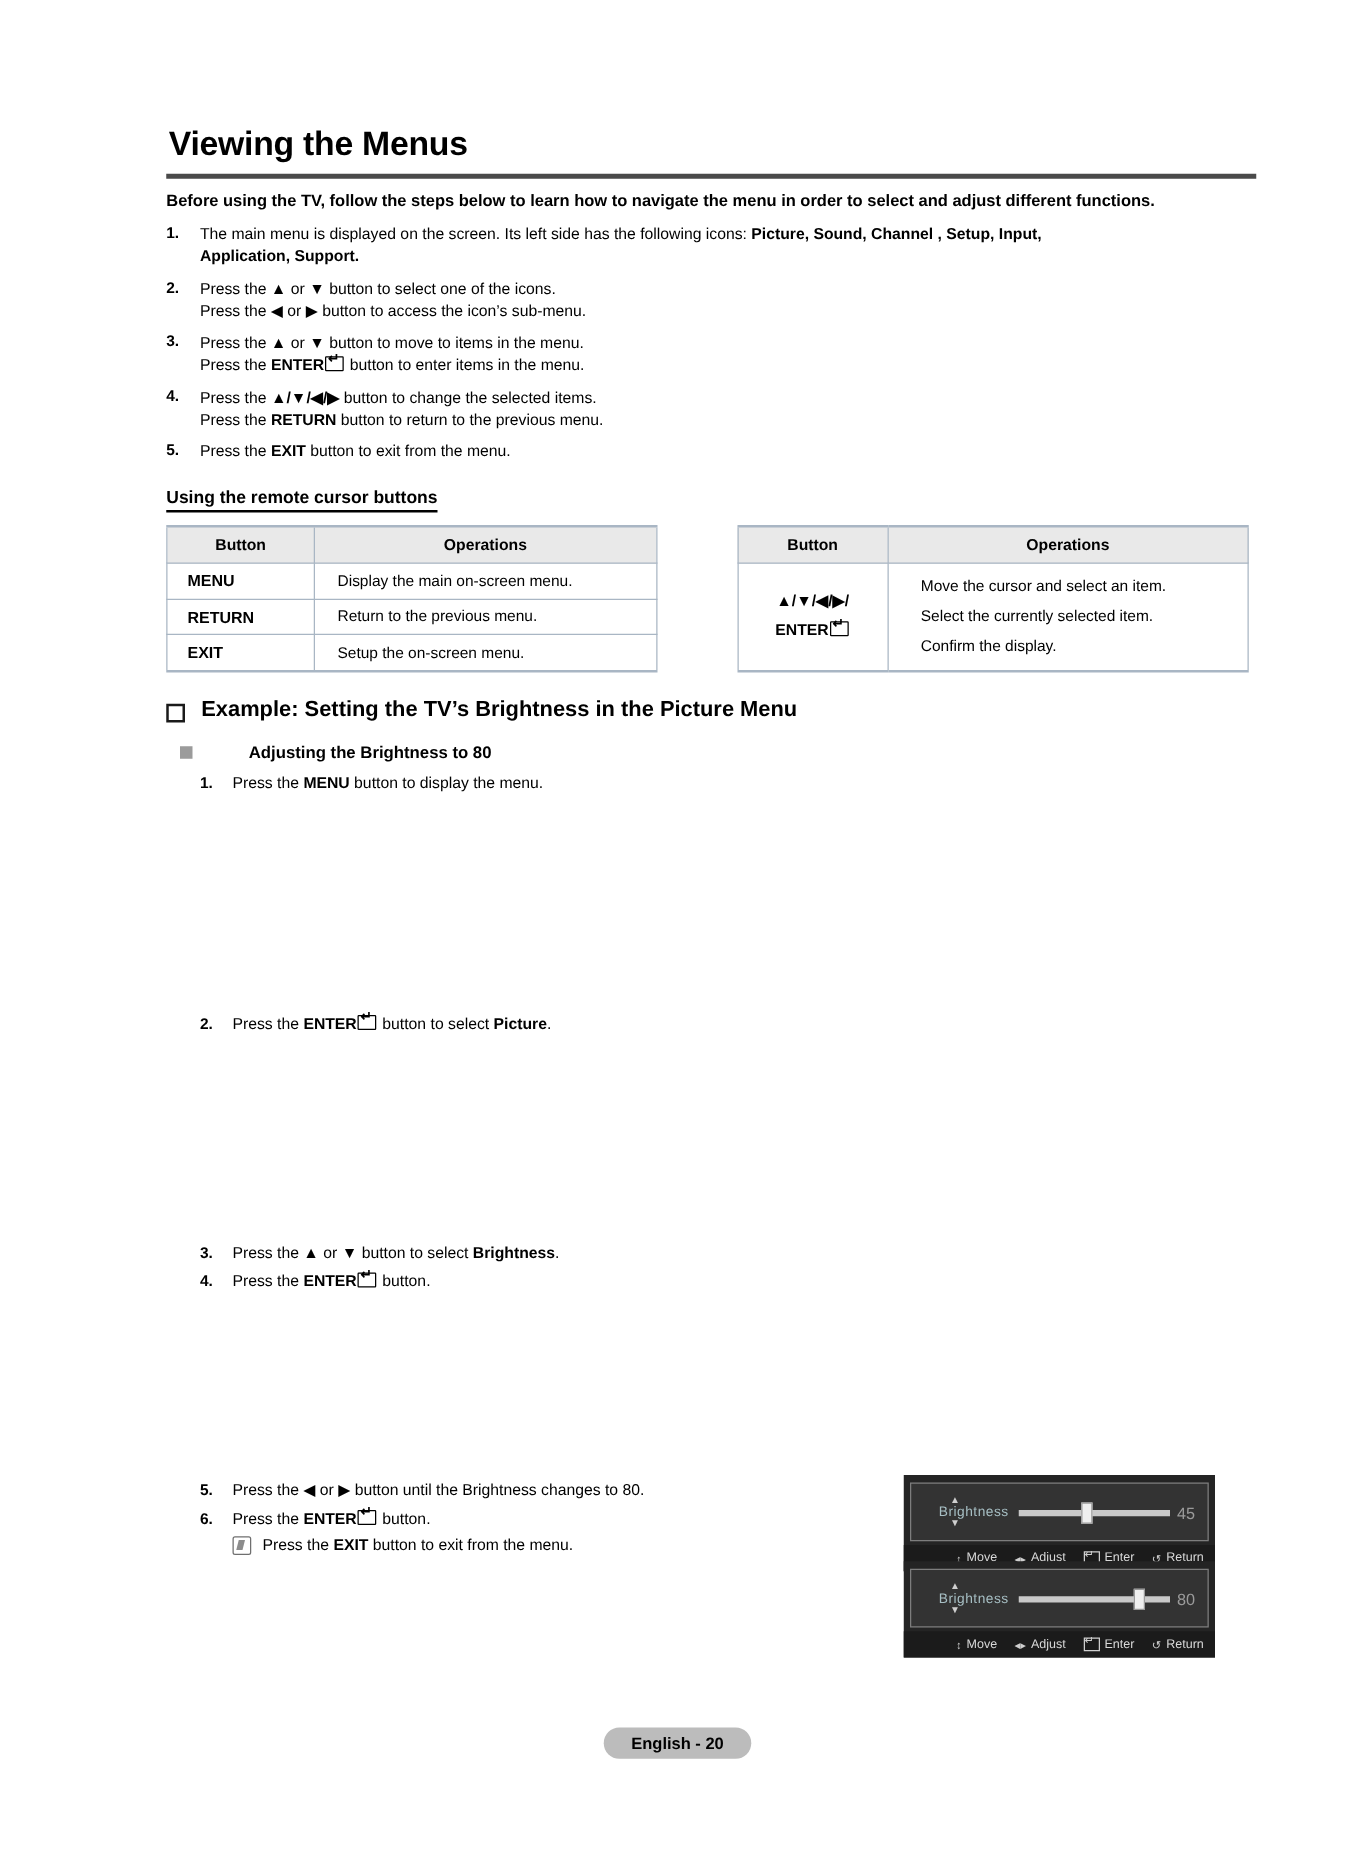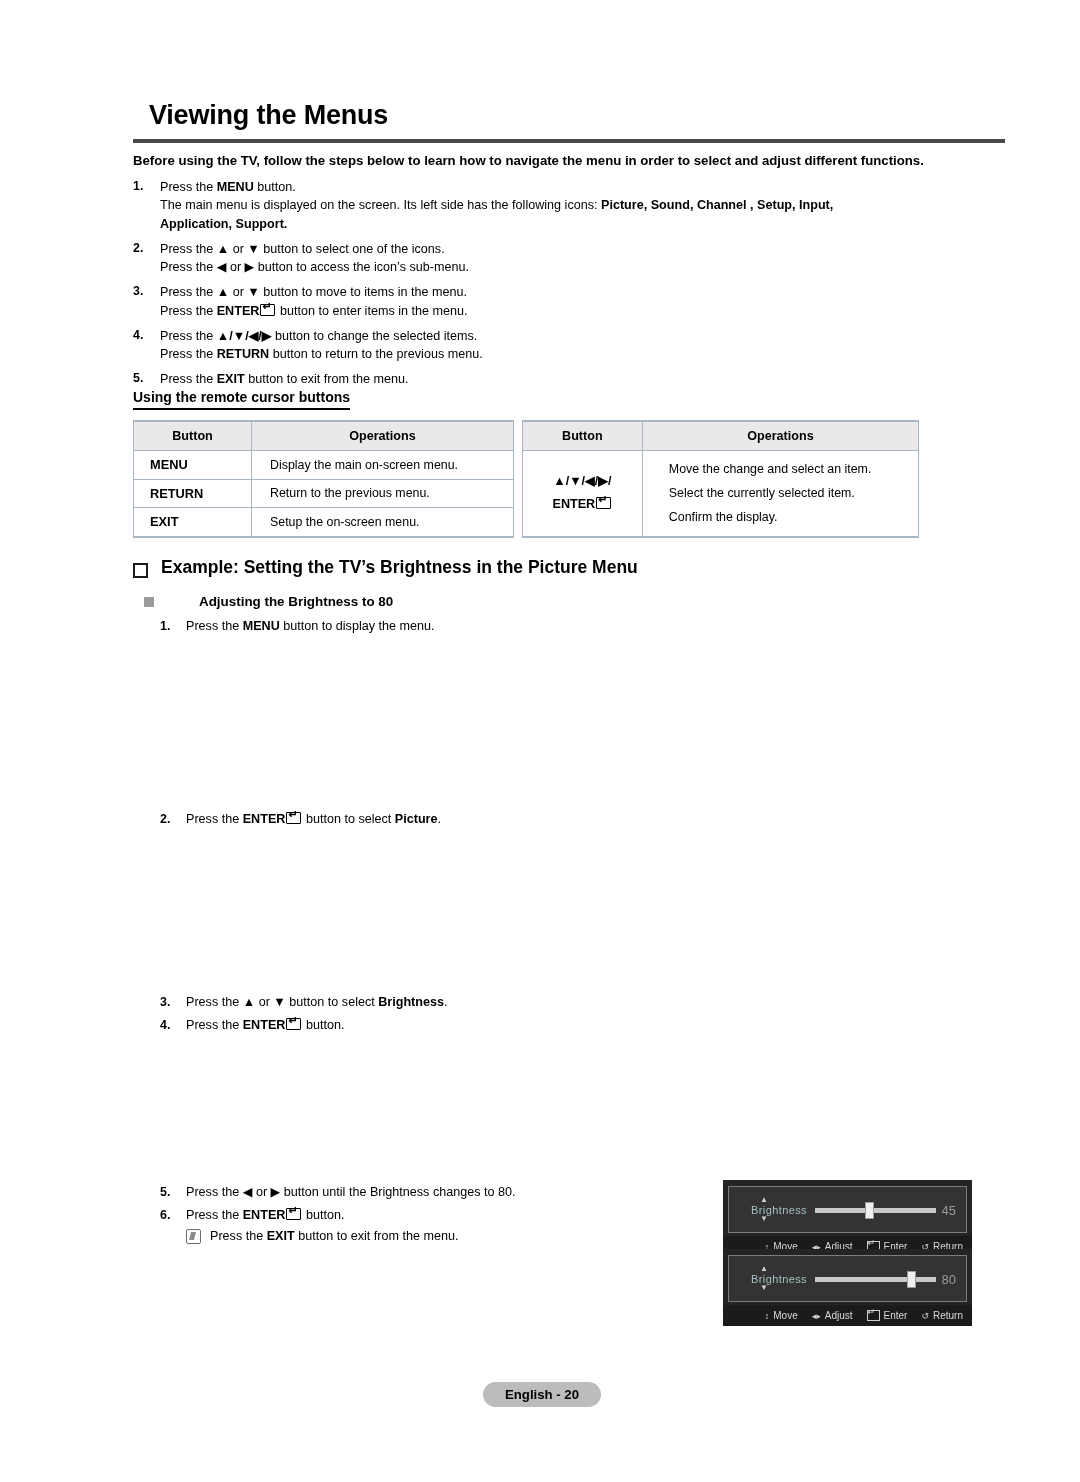--- a/index.html
+++ b/index.html
@@ -28,21 +28,21 @@
     position: absolute;
     left: 133px;
     top: 100px;
     width: 872px;
   }
   .page-title {
     font-size: 27px;
     font-weight: bold;
     letter-spacing: -0.2px;
     line-height: 1.15;
-    margin: 0 0 8px 16px;
+    margin: 0 0 8px 2px;
   }
   .title-rule {
     height: 4px;
     background: #4a4a4a;
     width: 872px;
   }
 
   
   .intro {
     position: absolute;
@@ -107,23 +107,24 @@
     font-weight: bold;
     padding-bottom: 3px;
     border-bottom: 2.2px solid #000;
   }
 
   
   .tables {
     position: absolute;
     left: 133px;
     top: 420px;
-    width: 786px;
+    width: 866px;
     display: flex;
     align-items: stretch;
+    gap: 28px;
   }
   table.btn-table {
     border-collapse: collapse;
     table-layout: fixed;
     font-size: 12.4px;
   }
   table.btn-table.left  { width: 420px; }
   table.btn-table.right { width: 438px; }
   .tbl-gap { width: 8px; flex: 0 0 8px; }
 
@@ -356,21 +357,20 @@
     <div class="title-rule"></div>
   </div>
 
   <div class="intro">Before using the TV, follow the steps below to learn how to navigate the menu in order to select and adjust different functions.</div>
 
   <div class="steps">
 
     <div class="step">
       <div class="step-num">1.</div>
       <div class="step-body">
-        <span class="step-line">Press the <span class="b">MENU</span> button.</span>
         <span class="step-line">The main menu is displayed on the screen. Its left side has the following icons: <span class="b">Picture, Sound, Channel , Setup, Input,</span></span>
         <span class="step-line b">Application, Support.</span>
       </div>
     </div>
 
     <div class="step">
       <div class="step-num">2.</div>
       <div class="step-body">
         <span class="step-line">Press the ▲ or ▼ button to select one of the icons.</span>
         <span class="step-line">Press the ◀ or ▶ button to access the icon’s sub-menu.</span>
@@ -449,21 +449,21 @@
       <tbody>
         <tr>
           <td>
             <div class="key-stack">
               <div>▲/▼/◀/▶/</div>
               <div><span>ENTER</span><span class="enterkey"></span></div>
             </div>
           </td>
           <td>
             <div class="op-stack">
-              <div>Move the change and select an item.</div>
+              <div>Move the cursor and select an item.</div>
               <div>Select the currently selected item.</div>
               <div>Confirm the display.</div>
             </div>
           </td>
         </tr>
       </tbody>
     </table>
 
   </div>
 

